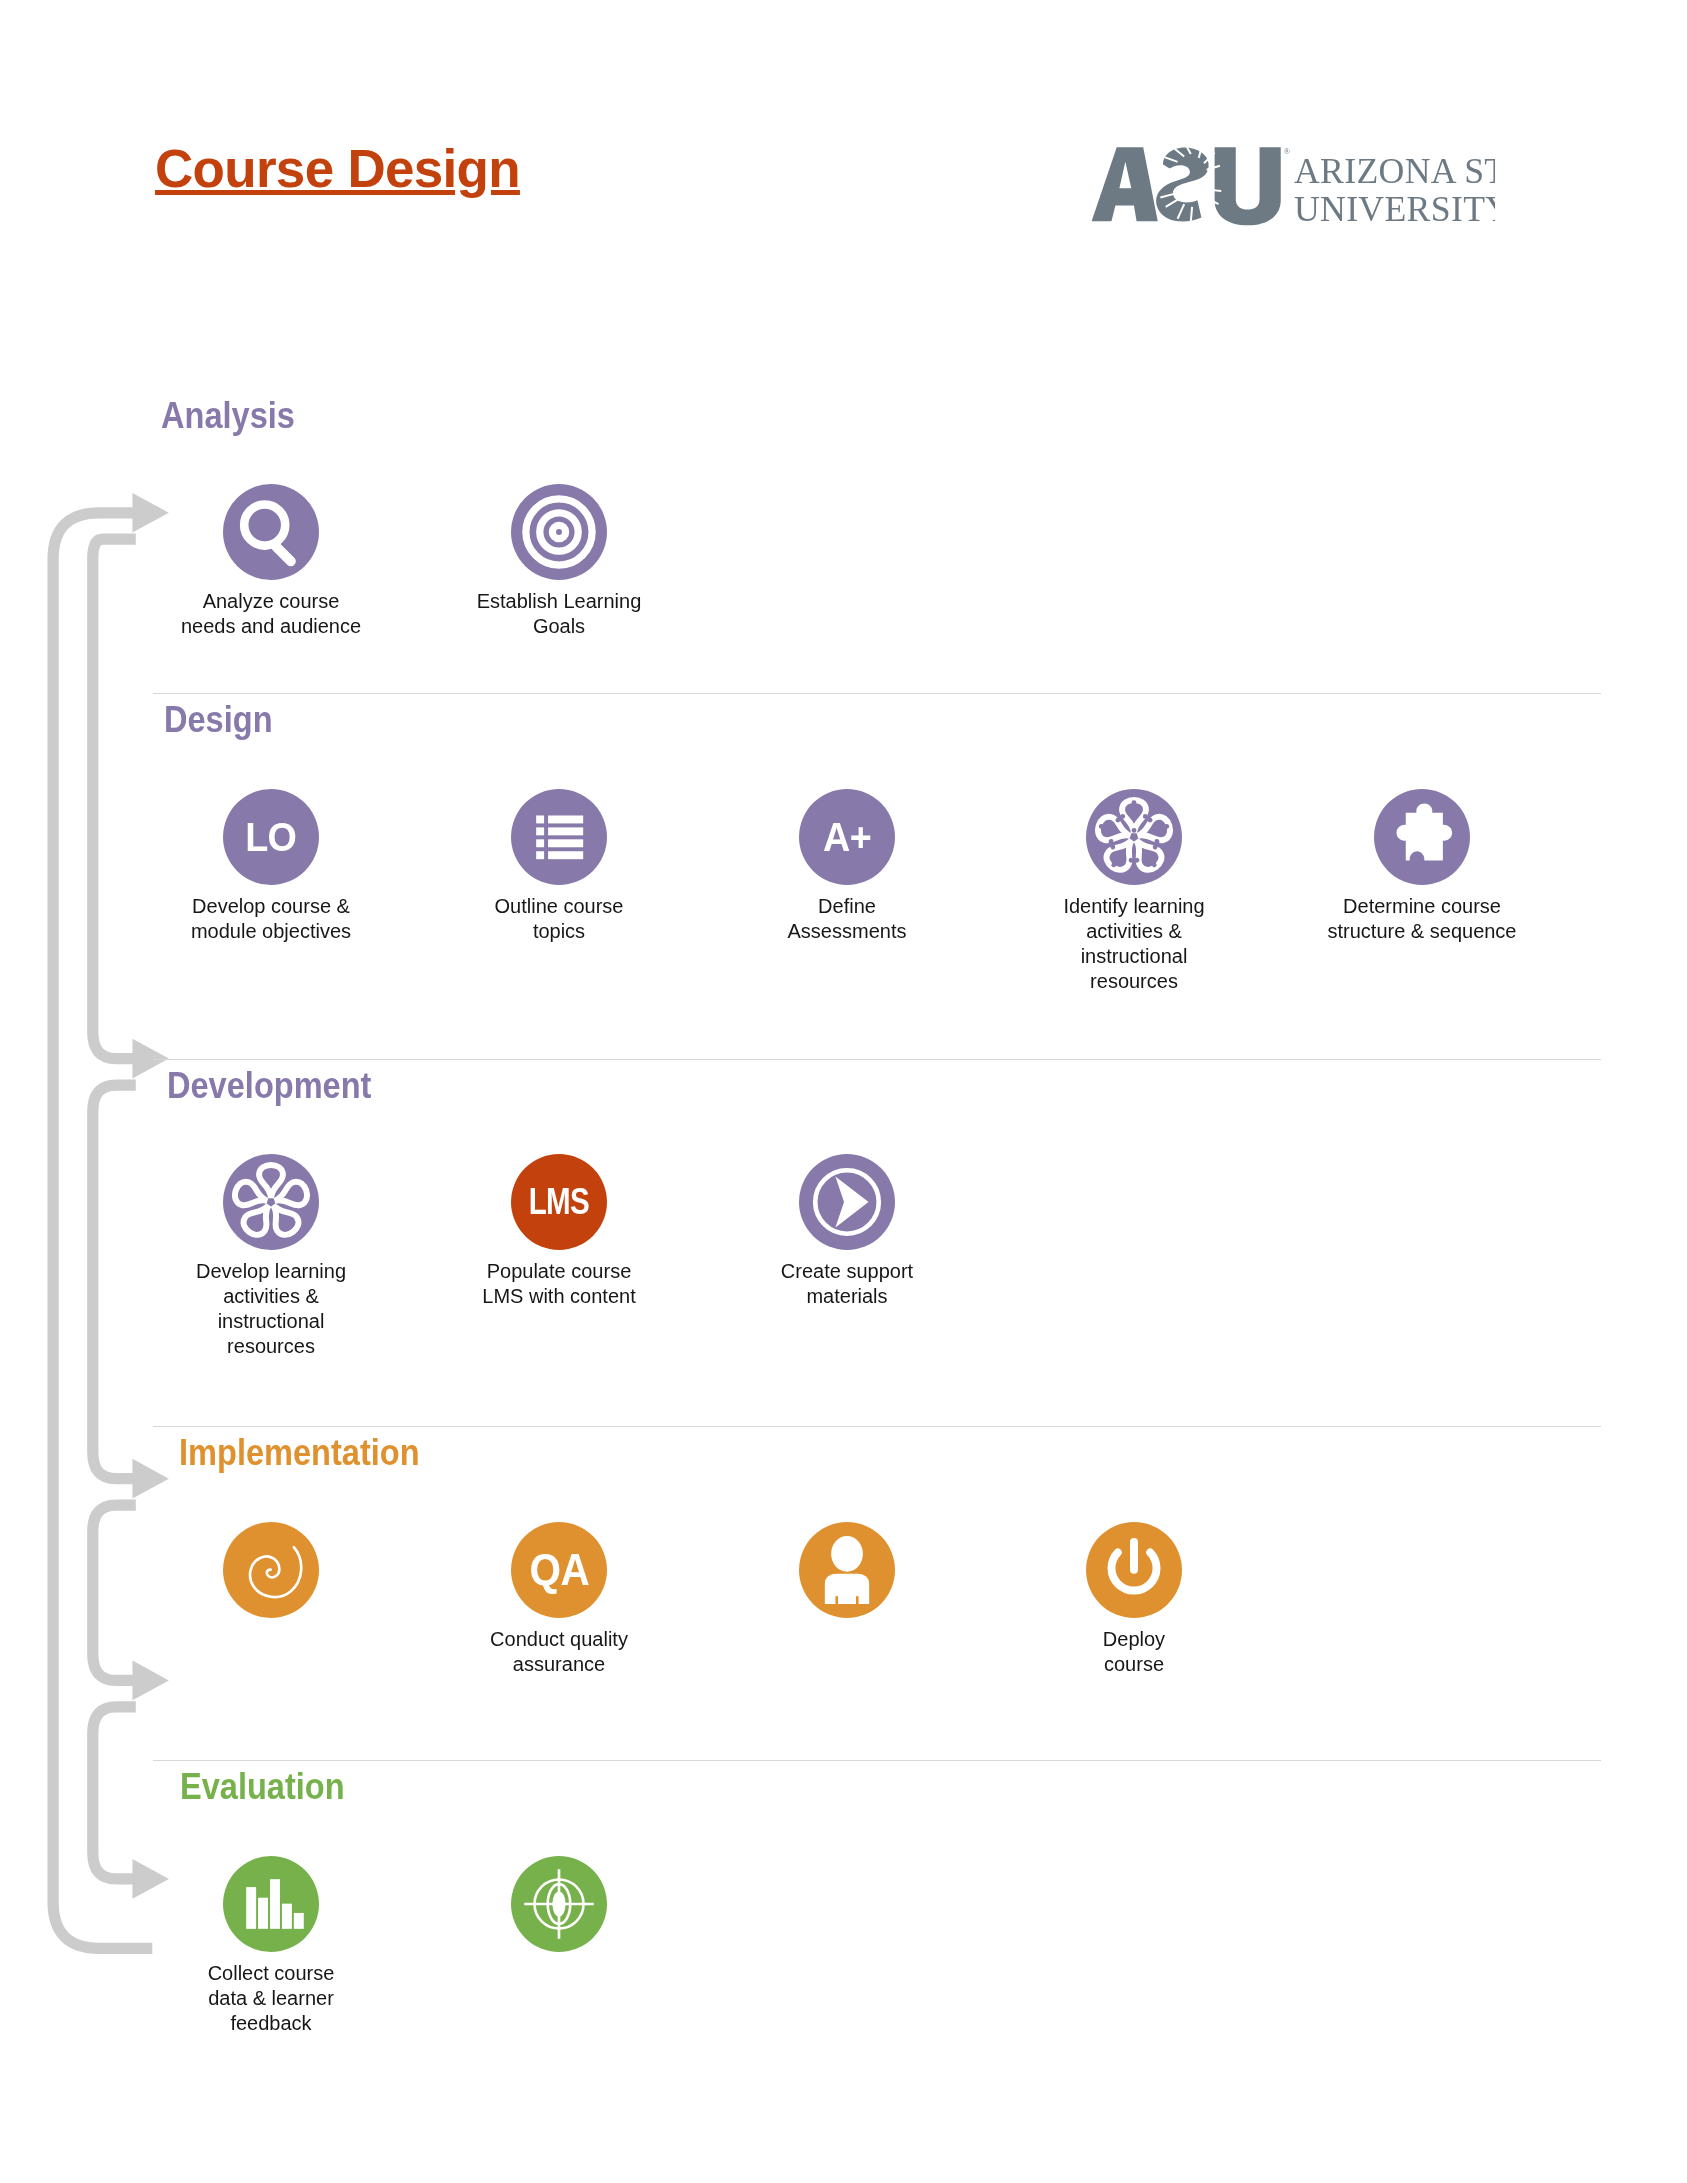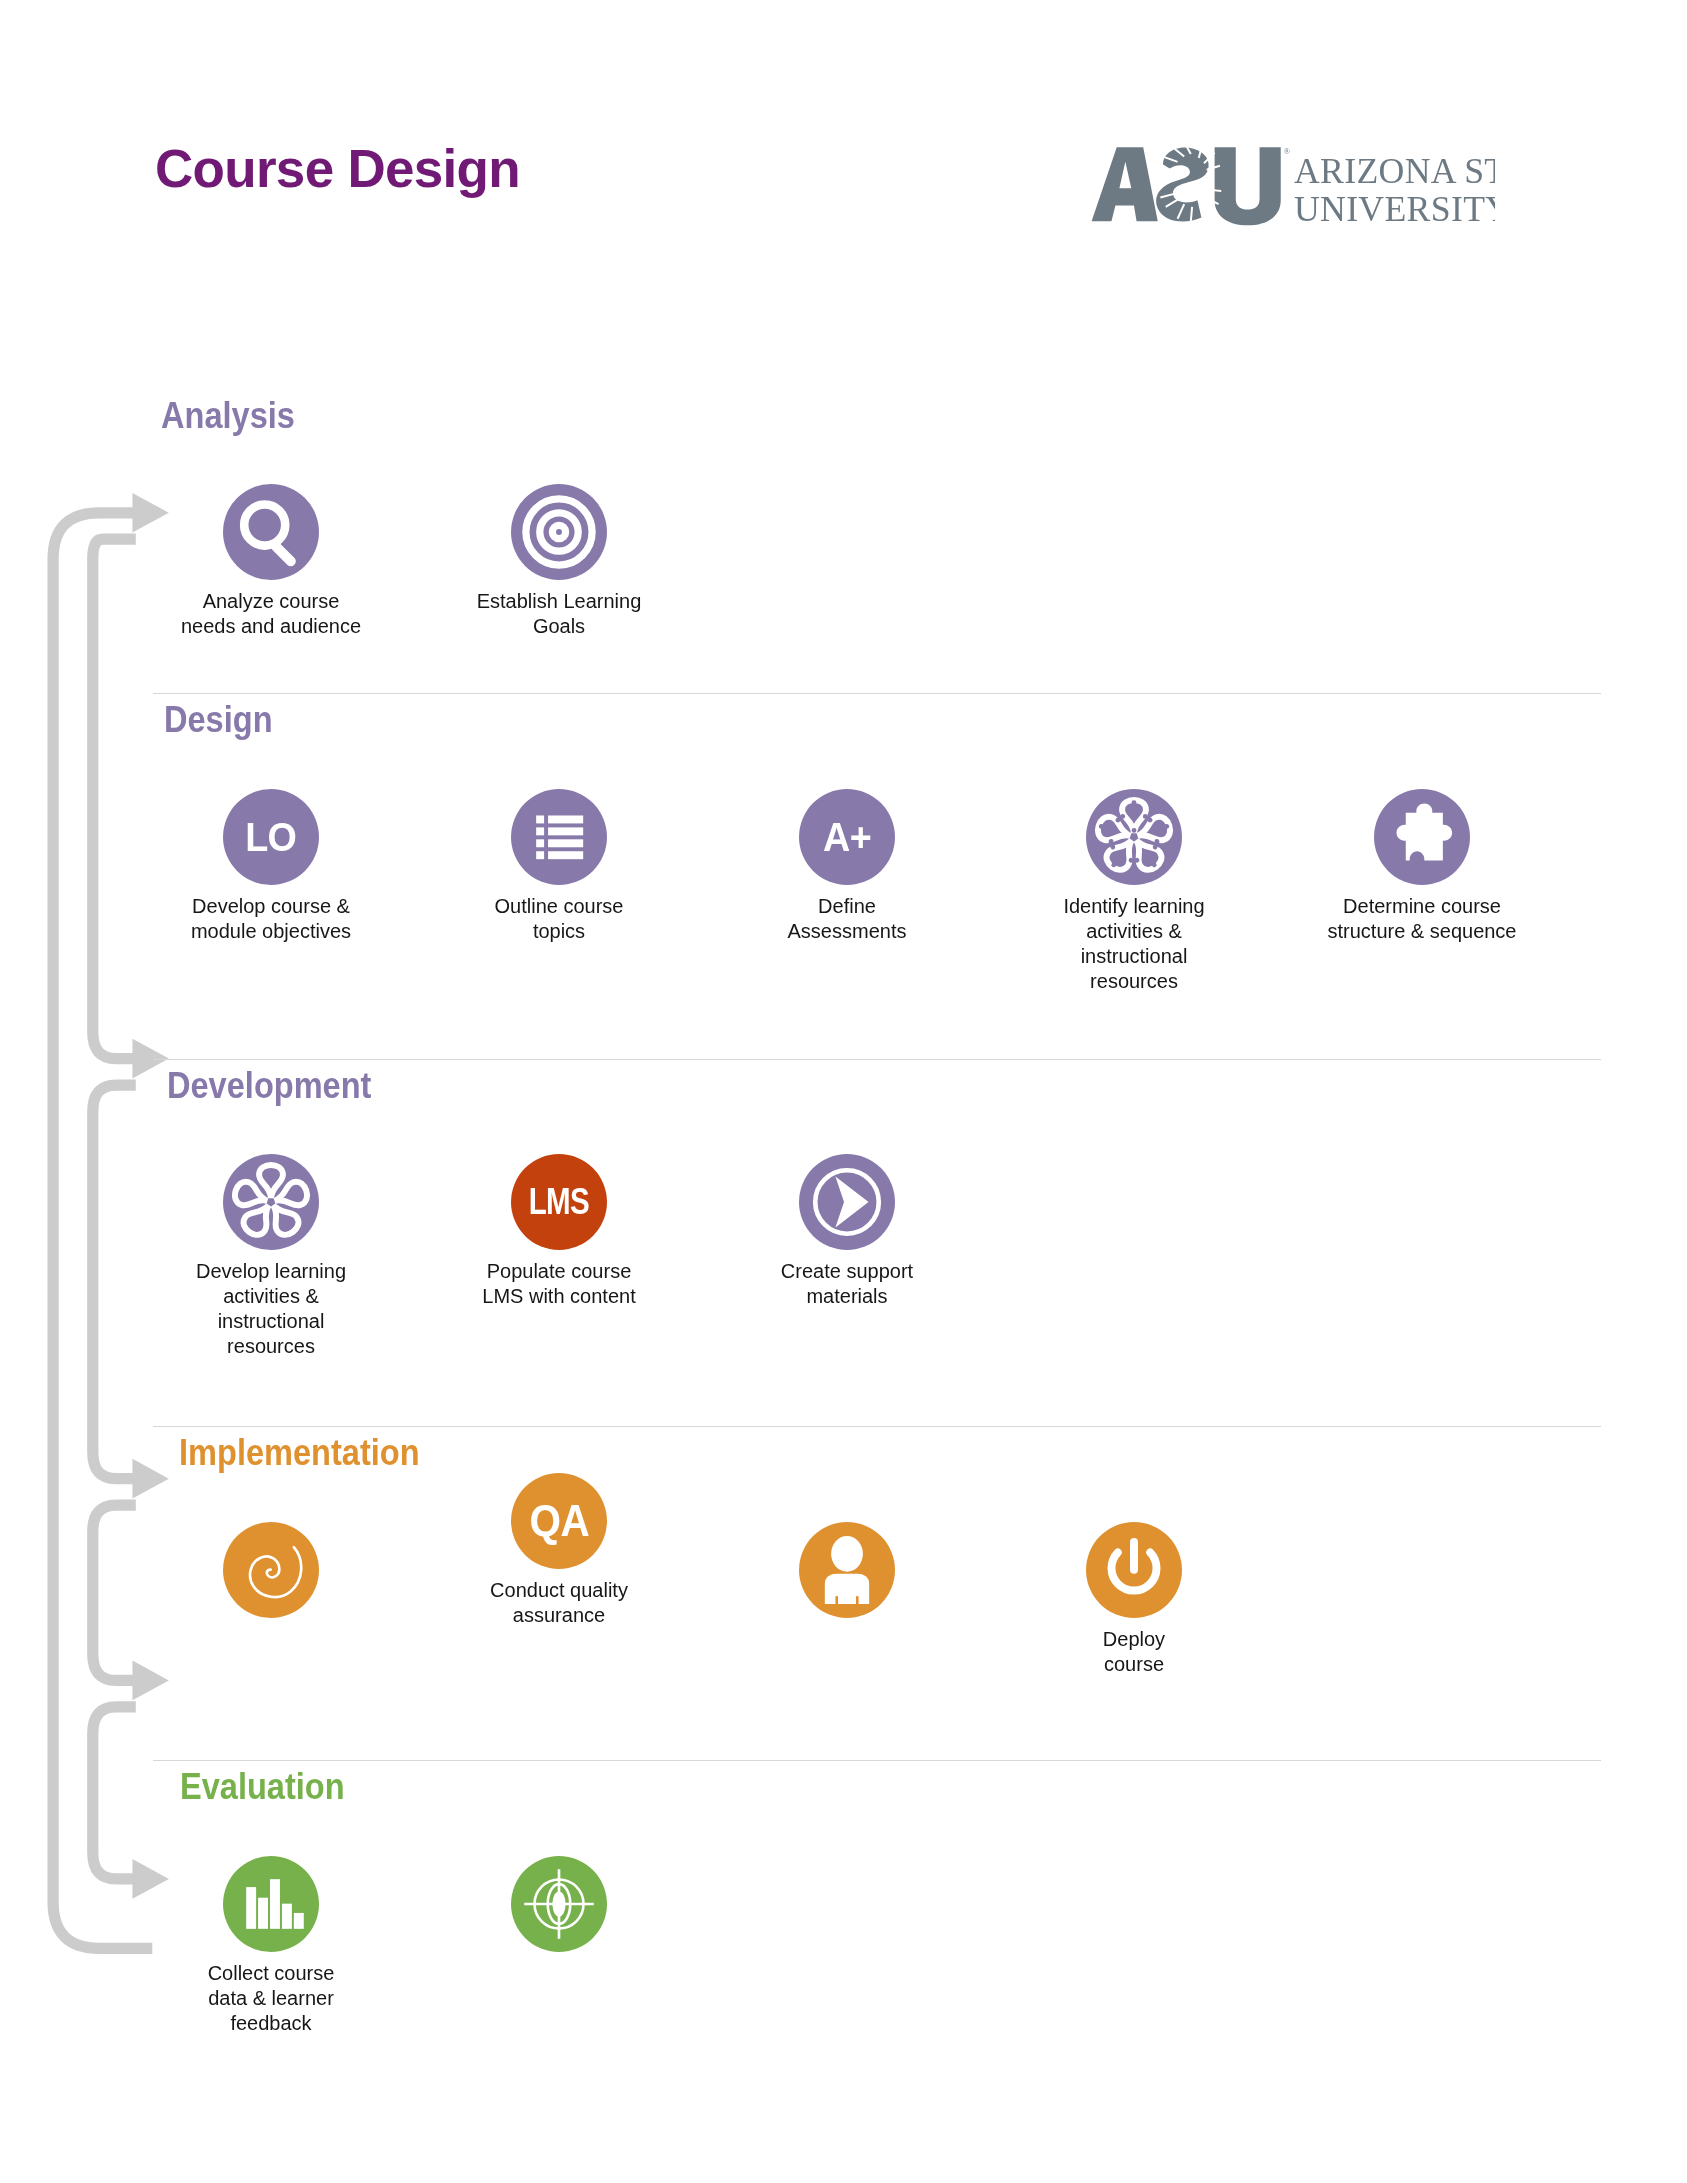--- a/index.html
+++ b/index.html
@@ -8,22 +8,22 @@
     font-family:"Liberation Sans", sans-serif;
     -webkit-font-smoothing:antialiased;
     position:relative;overflow:hidden;
   }
   .page{position:relative;width:1687px;height:2183px;background:#fff;}
 
   
   .header{position:absolute;left:0;top:0;width:1687px;height:284px;}
   .page-title{
     position:absolute;left:155px;top:142px;
-    font-size:53px;font-weight:bold;color:#701a75;
-    letter-spacing:-0.7px;line-height:1;
+    font-size:53px;font-weight:bold;color:#c2410c;
+    letter-spacing:-0.7px;line-height:1;text-decoration:underline;
   }
   .asu-logo{position:absolute;left:1085px;top:142px;width:410px;height:86px;}
 
   
   .rail{position:absolute;left:0;top:397px;width:212px;height:1601px;}
 
   
   .section{position:absolute;left:0;width:1687px;}
   .divider{
     position:absolute;left:153px;width:1448px;height:1.3px;
@@ -317,21 +317,21 @@
 
     <div class="item" style="left:172px;top:1522px;">
       <div class="badge" style="background:#e0912f;">
         <svg width="96" height="96" viewBox="0 0 145 145">
           <path fill="none" stroke="#fff" stroke-width="4" stroke-linecap="round" d="M72 72 C66 72 64 78 69 82 C76 87 86 80 85 70 C84 56 70 48 57 54
                C41 61 36 82 46 97 C58 115 85 119 102 105 C121 89 124 58 107 38"></path>
         </svg>
       </div>
     </div>
 
-    <div class="item" style="left:460px;top:1473px;">
+    <div class="item" style="left:460px;top:1522px;">
       <div class="badge" style="background:#e0912f;">
         <span class="bt" style="font-size:44px;">QA</span>
       </div>
       <div class="cap">Conduct quality<br>assurance</div>
     </div>
 
     <div class="item" style="left:748px;top:1522px;">
       <div class="badge" style="background:#e0912f;">
         <svg width="96" height="96" viewBox="0 0 145 145">
           <g fill="#fff">

